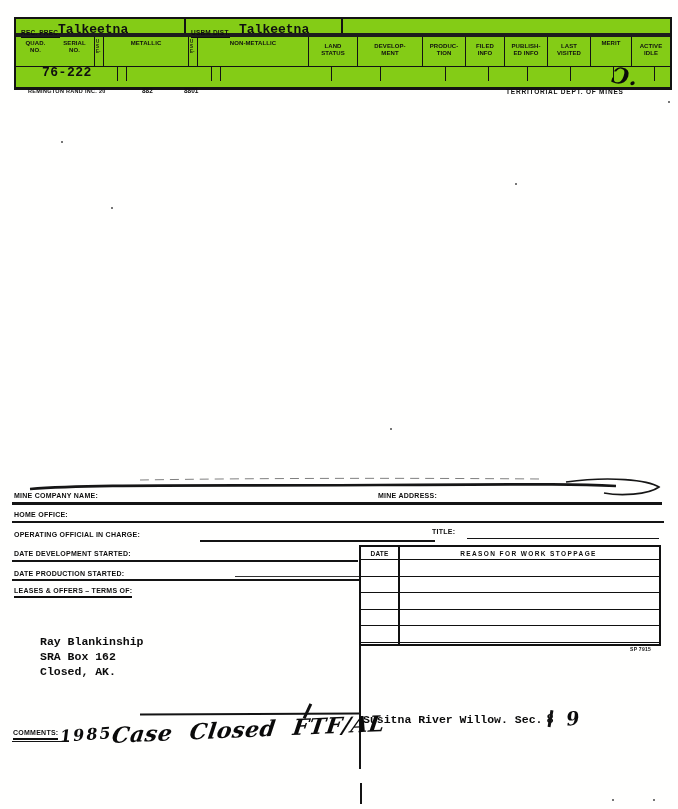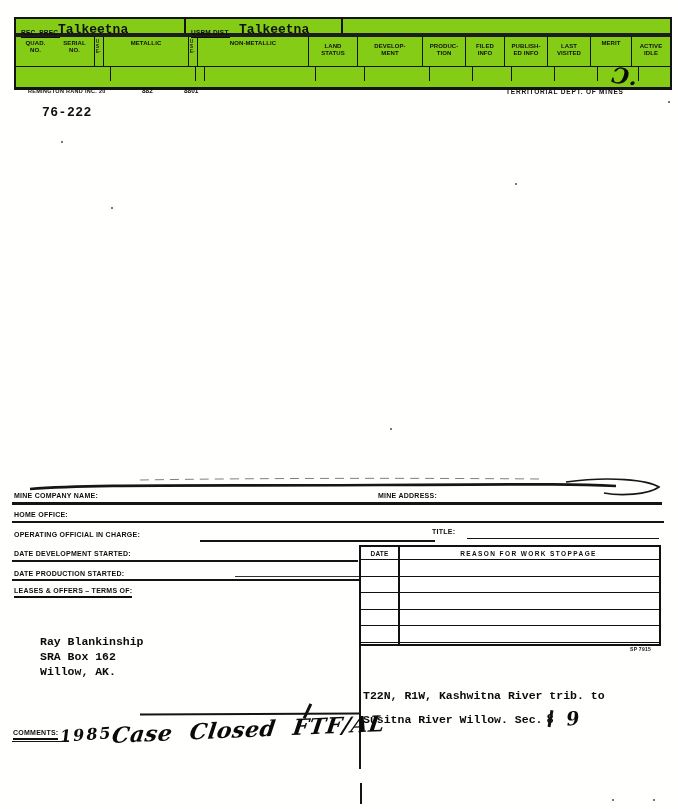--- a/index.html
+++ b/index.html
@@ -132,21 +132,21 @@
       <div class="hc" style="width:41px;">
         <span>MERIT</span>
       </div>
       <div class="hc" style="flex:1; padding-top:6px;">
         <span>ACTIVE</span>
         <span>IDLE</span>
       </div>
     </div>
 
     <div class="hrow3">
-      <div class="dc" style="width:86px;margin-top:40px;">
+      <div class="dc" style="width:102px;">
         <div class="serialval">76-222</div>
       </div>
       <div class="dc" style="width:9px;"></div>
       <div class="dc" style="width:85px;"></div>
       <div class="dc" style="width:9px;"></div>
       <div class="dc" style="width:111px;"></div>
       <div class="dc" style="width:49px;"></div>
       <div class="dc" style="width:65px;"></div>
       <div class="dc" style="width:43px;"></div>
       <div class="dc" style="width:39px;"></div>
@@ -212,24 +212,23 @@
     <div class="st-vline"></div>
   </div>
   <span class="abs" style="left:630px; top:646px; font-weight:bold; font-size:5px; letter-spacing:.3px;">SP 7915</span>
 
   <div class="line" style="left:359px; top:645px; width:1.5px; height:124px;"></div>
   <div class="line" style="left:360px; top:783px; width:1.5px; height:21px;"></div>
 
   <div class="abs type owner">
     <div>Ray Blankinship</div>
     <div>SRA Box 162</div>
-    <div>Willow, AK.</div>
-  </div>
-
-  <div class="abs type loc1">T22N, R1W, Kashwitna River trib. to</div>
+    <div>Closed, AK.</div>
+  </div>
+
   <div class="abs type loc2">
     <span>Susitna River Willow. Sec.</span><span class="sec8">8</span><span class="hand sec9">9</span>
   </div>
 
   <div class="line" style="left:140px; top:713px; width:219px; height:2px; transform:rotate(-0.3deg);"></div>
   <div class="abs slash"></div>
 
   <span class="abs blbl" style="left:13px; top:729px; border-bottom:2px solid #0e0e0e; padding-bottom:2px;">COMMENTS:</span>
   <div class="line" style="left:12px; top:741px; width:57px; height:1px;"></div>
   <span class="abs hand cm-year">1985</span>

